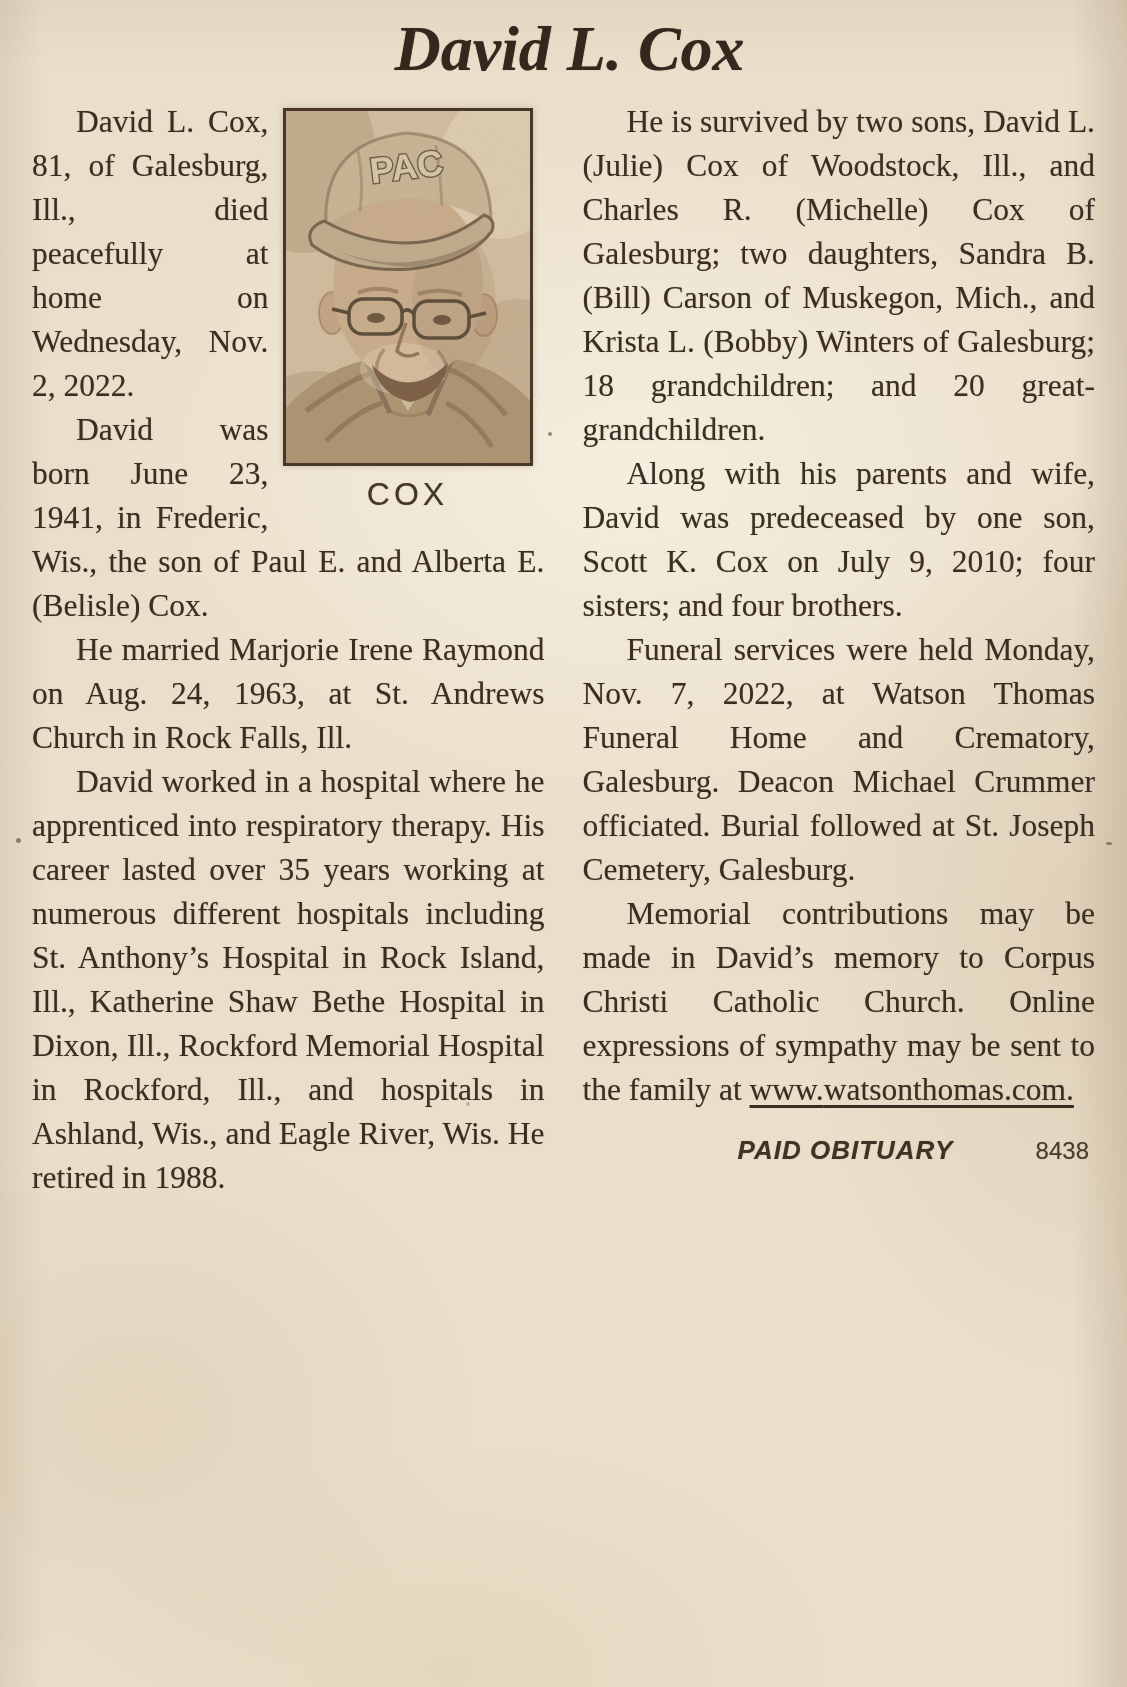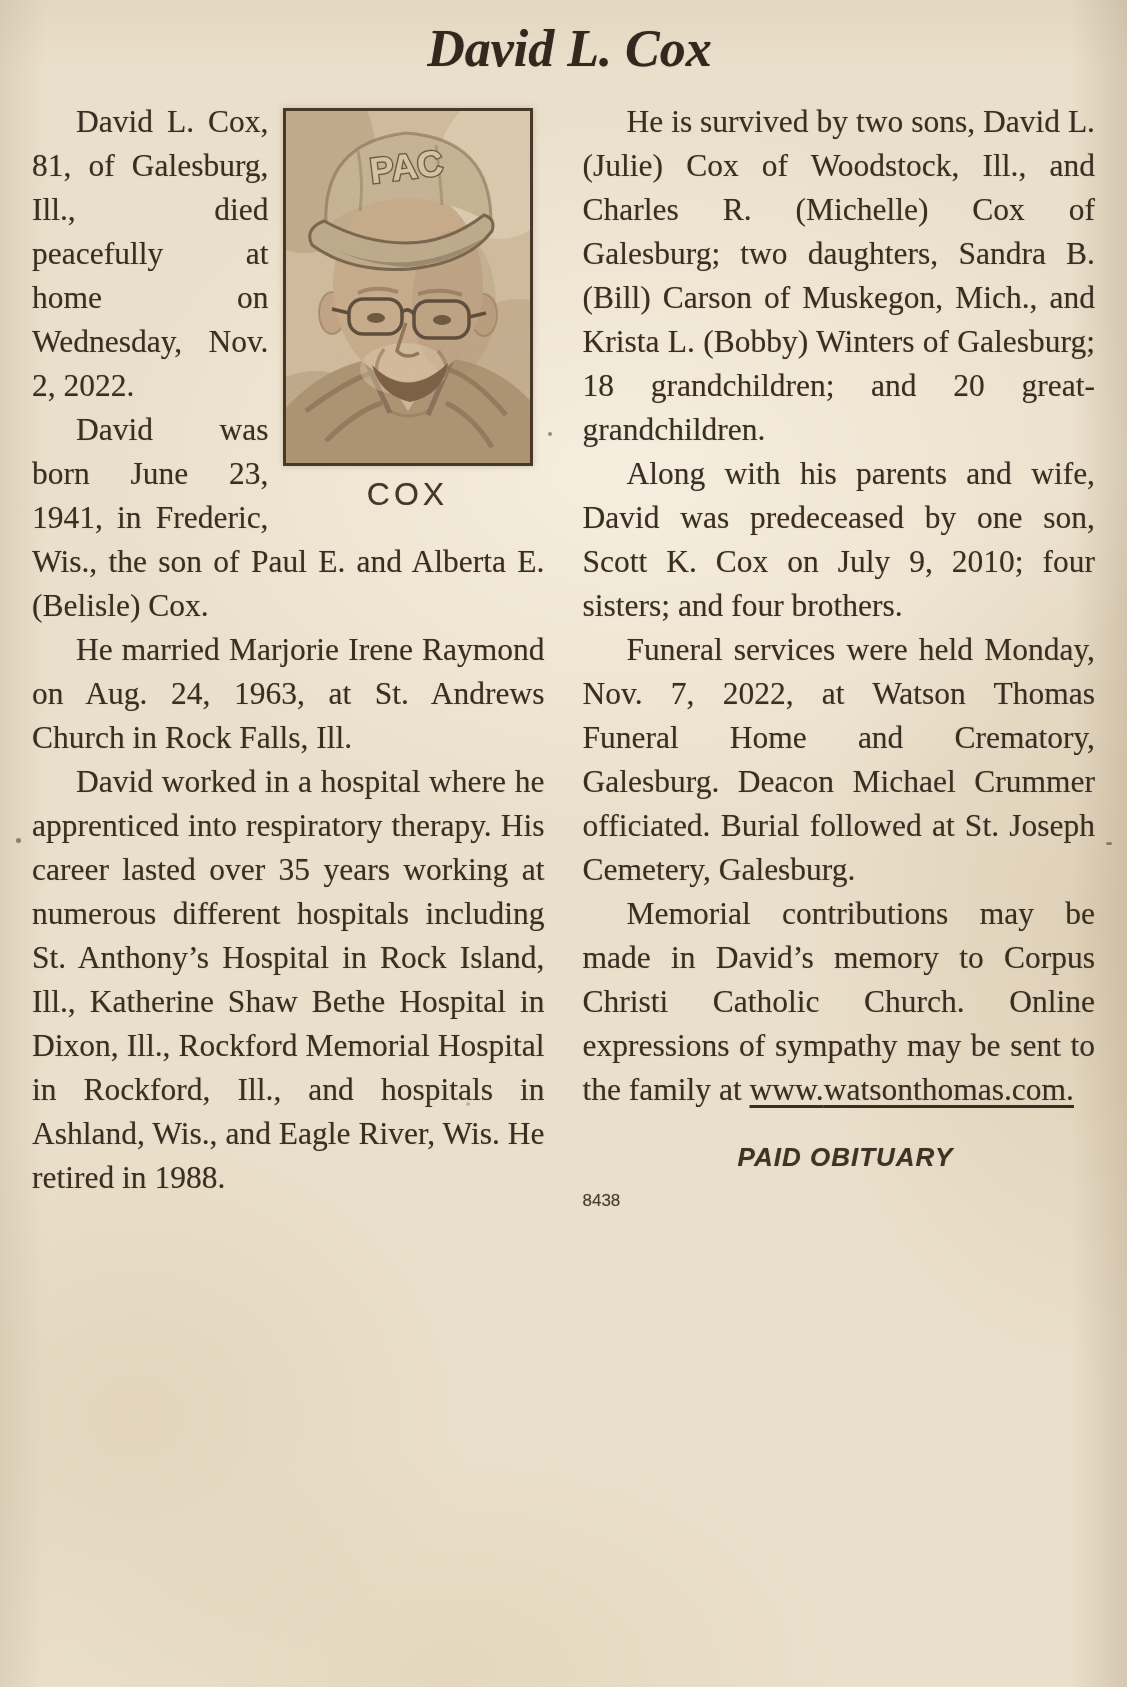--- a/index.html
+++ b/index.html
@@ -20,21 +20,21 @@
       radial-gradient(ellipse 500px 300px at 40% 99%, rgba(222,206,178,0.45), rgba(222,206,178,0) 75%),
       linear-gradient(to right, rgba(128,102,74,0.12), rgba(128,102,74,0) 4%, rgba(128,102,74,0) 95%, rgba(128,102,74,0.20)),
       linear-gradient(to bottom, rgba(128,102,74,0.07), rgba(128,102,74,0) 4%);
     padding-top: 6px;
   }
   .headline {
     margin: 8px 0 16px 12px;
     text-align: center;
     font-style: italic;
     font-weight: bold;
-    font-size: 52px;
+    font-size: 64px;
     line-height: 70px;
     color: #33281d;
     text-shadow: 0 0 1px rgba(51,40,29,0.45);
   }
   .columns {
     display: flex;
     gap: 38px;
     padding: 0 32px;
   }
   .col {
@@ -70,36 +70,35 @@
     text-shadow: 0 0 1px rgba(68,55,42,0.4);
   }
   .u {
     text-decoration: underline;
     text-decoration-thickness: 2.5px;
     text-underline-offset: 5px;
   }
   .footer-row {
     display: flex;
     align-items: baseline;
-    margin-top: 23px;
+    margin-top: 16px;
     font-family: "Liberation Sans", "DejaVu Sans", sans-serif;
     text-align: left;
     text-indent: 0;
-    flex-direction: column;
   }
   .paid-label {
     margin: 0 auto 0 155px;
     font-style: italic;
     font-weight: bold;
     font-size: 26px;
     letter-spacing: 1px;
     color: #3f3326;
   }
   .sheet-code {
-    font-size: 17px;
+    font-size: 24px;
     color: #4a3c2d;
     margin-right: 6px;
   }
   .speck { position: absolute; background: rgba(70,55,40,0.55); border-radius: 50%; }
   .speck.s1 { width: 5px; height: 5px; left: 16px; top: 838px; }
   .speck.s2 { width: 4px; height: 4px; left: 548px; top: 432px; }
   .speck.s3 { width: 6px; height: 3px; left: 1106px; top: 842px; }
   .speck.s4 { width: 4px; height: 4px; left: 466px; top: 1102px; opacity: .5; }
 </style>
 </head>

